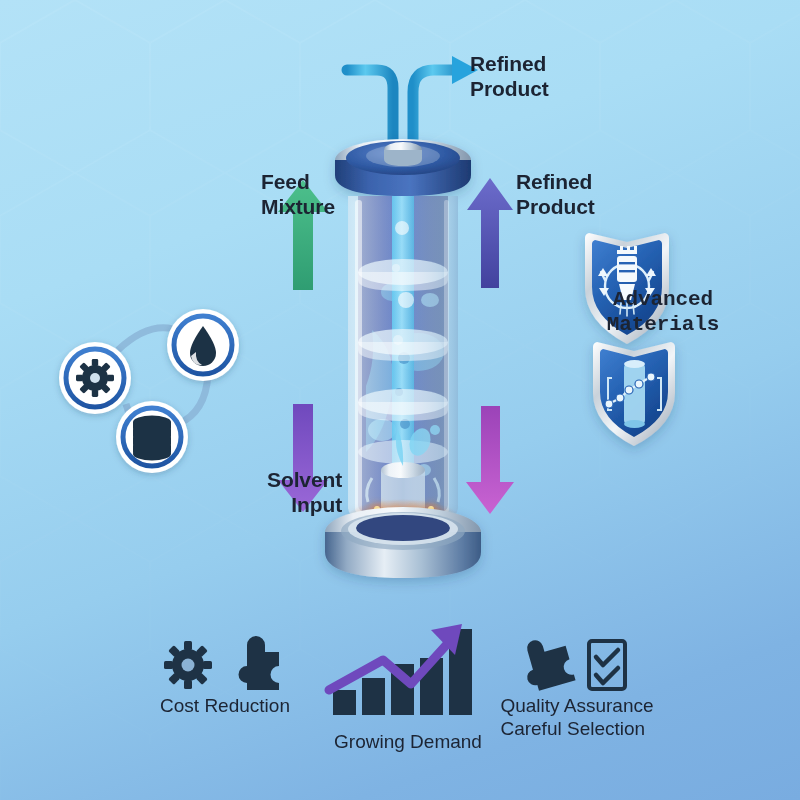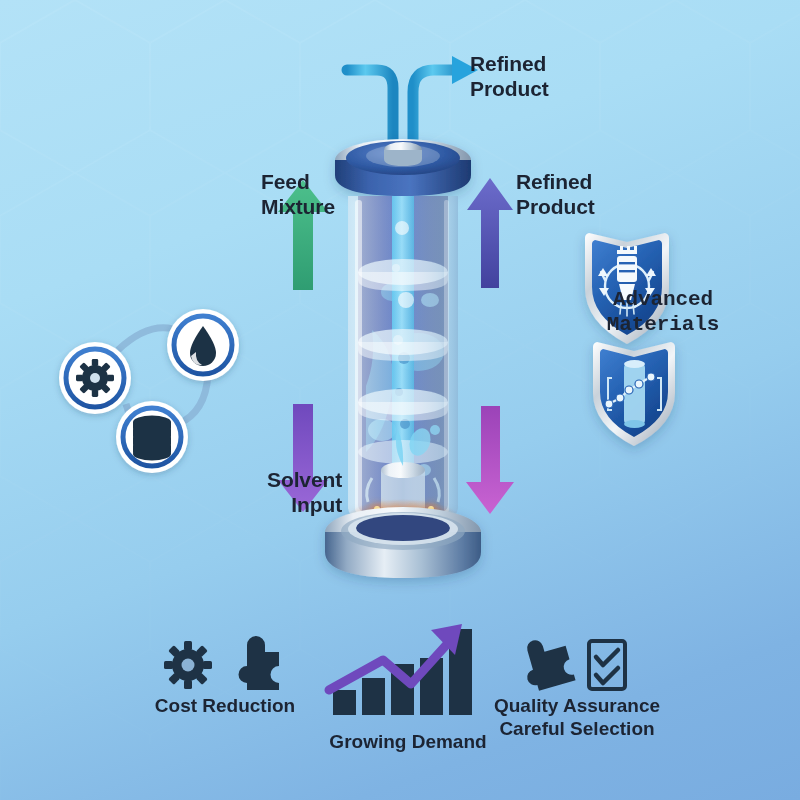--- a/index.html
+++ b/index.html
@@ -33,24 +33,23 @@
   .lbl-refined-top { left: 470px; top: 52px; font-size: 21px; }
   .lbl-feed       { left: 221px; top: 170px; font-size: 21px; text-align: left; margin-left: 40px; }
   .lbl-refined-r  { left: 516px; top: 170px; font-size: 21px; }
   .lbl-solvent    { left: 219px; top: 468px; font-size: 21px; text-align: right; margin-left: 48px; }
   .lbl-enhanced   { left: 516px; top: 476px; font-size: 21px; }
   .lbl-advanced   { left: 663px; top: 288px; font-size: 21px; text-align: center; transform: translateX(-50%); font-family: Liberation Mono, monospace; }
 
   .bottom-label {
     position: absolute;
     color: #1c2433;
-    font-weight: 700;
+    font-weight: 400;
     font-size: 19px;
     line-height: 1.22;
-    text-align: center;
     white-space: pre-line;
     transform: translateX(-50%);
   }
   .bl-cost    { left: 225px; top: 694px; }
   .bl-growing { left: 396px; top: 730px; margin-left: 12px; }
   .bl-quality { left: 577px; top: 694px; }
 
   svg { display: block; }
   .layer { position: absolute; left: 0; top: 0; }
 </style>

